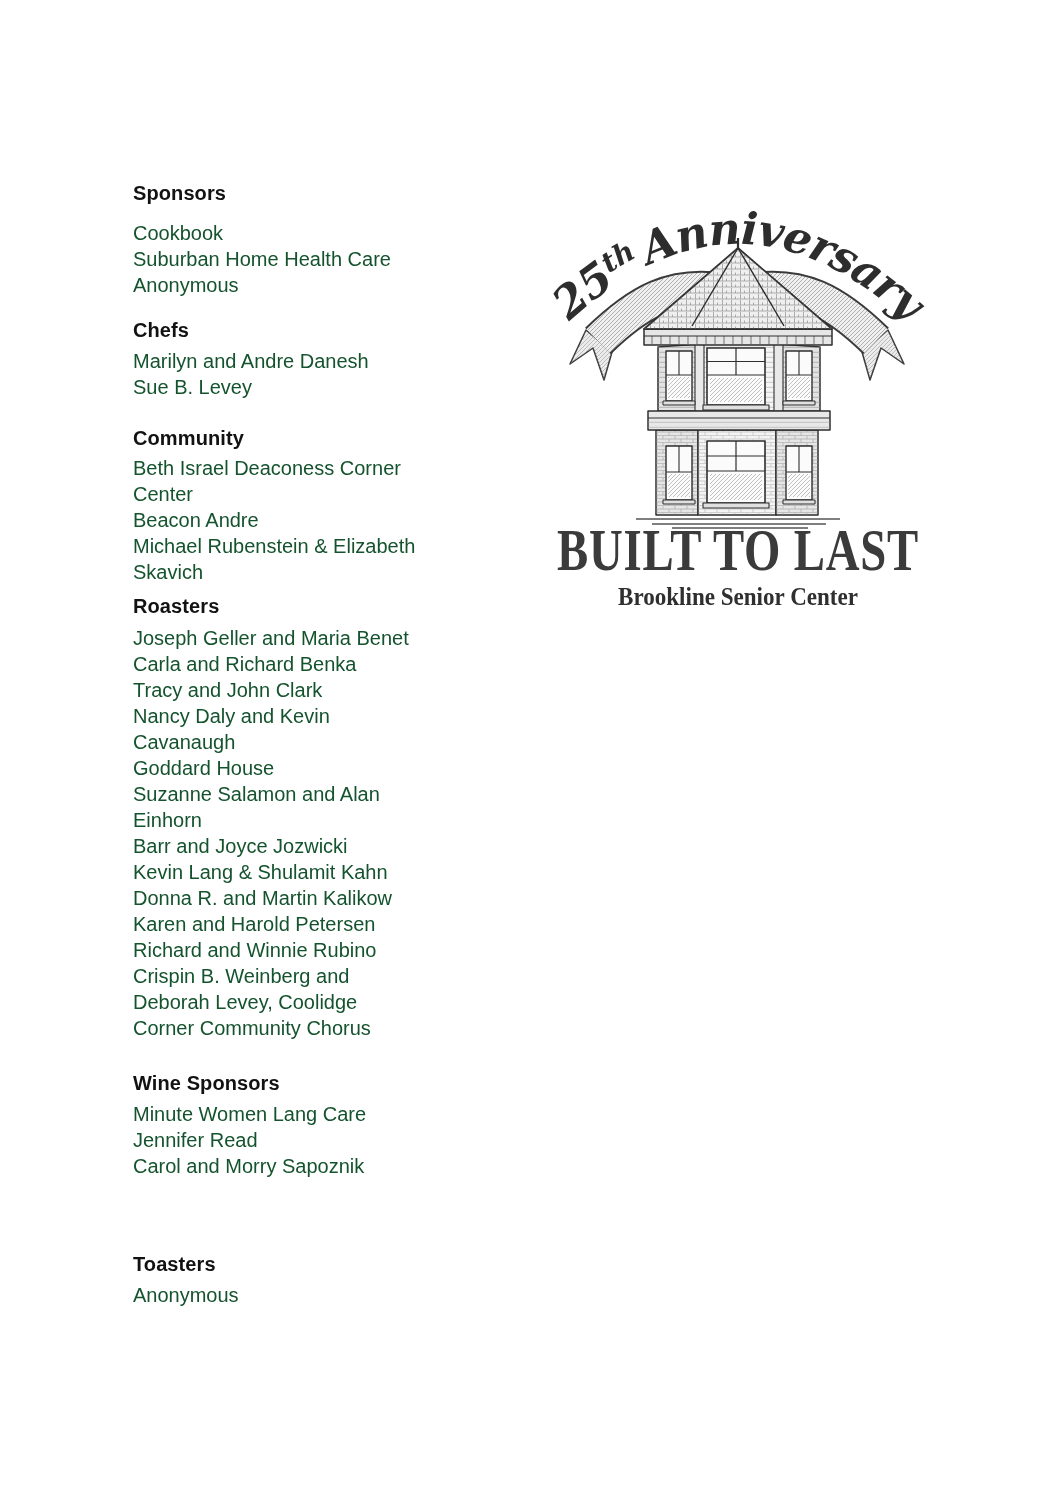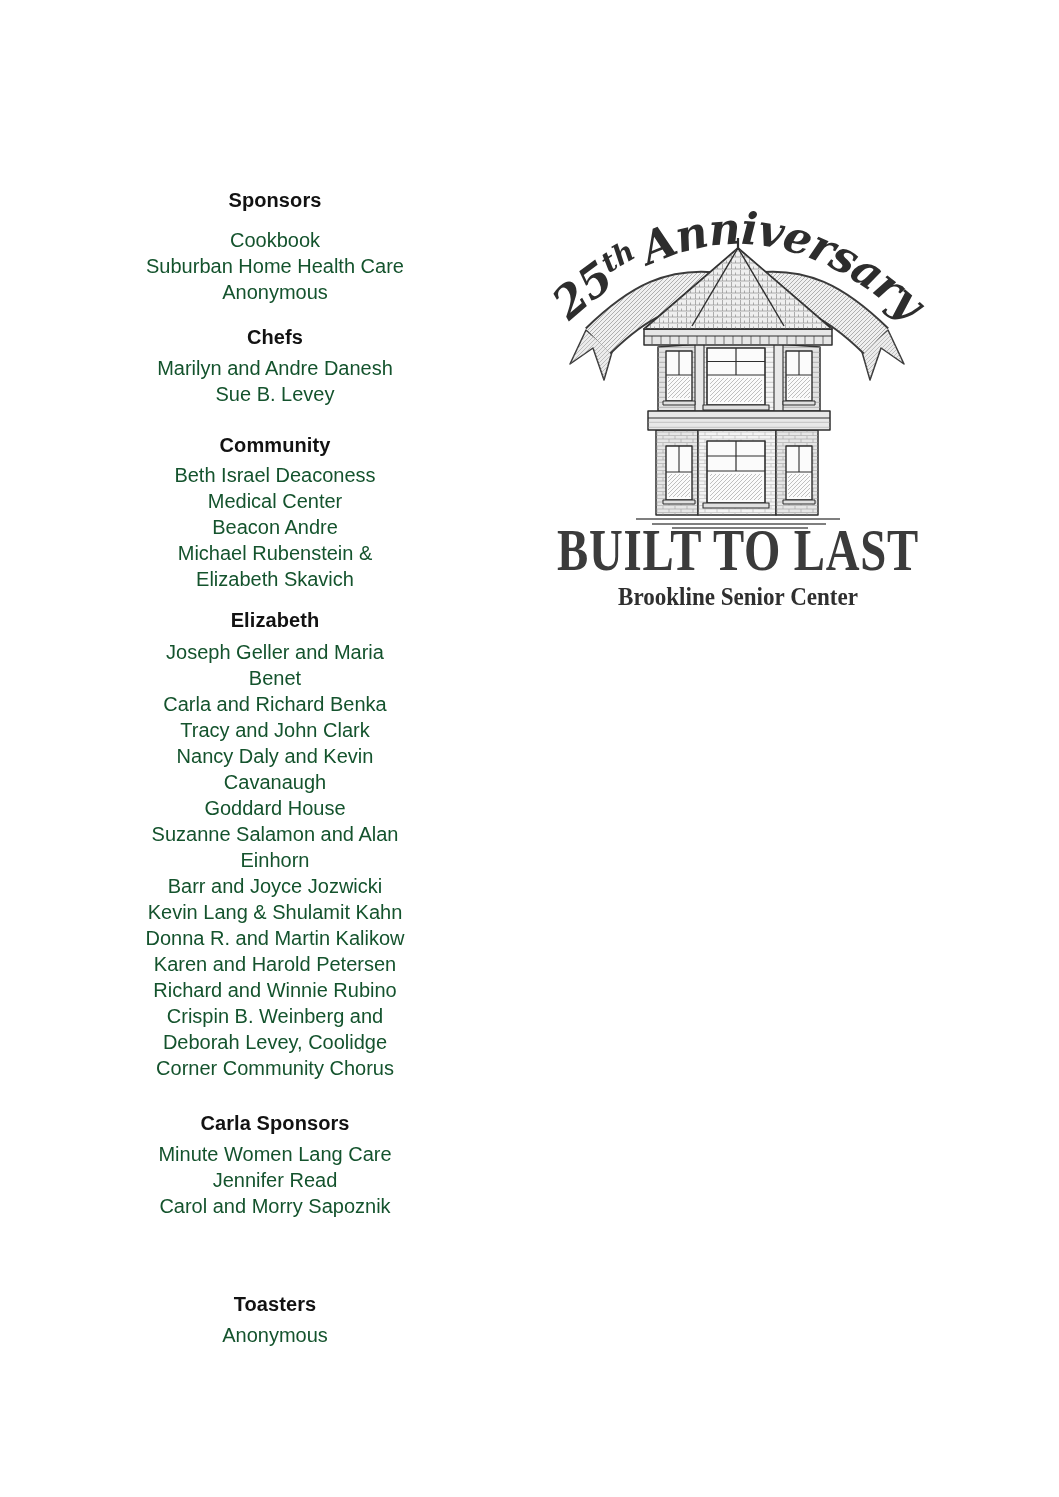--- a/index.html
+++ b/index.html
@@ -5,21 +5,21 @@
   html,body{margin:0;padding:0;background:#ffffff;}
   body{
     width:1059px;height:1497px;position:relative;overflow:hidden;
     font-family:"Liberation Sans",sans-serif;color:#1c1c1c;
     -webkit-font-smoothing:antialiased;
   }
   .page{position:absolute;inset:0;background:#ffffff;}
 
   
   #sections{position:absolute;left:125px;top:172px;width:300px;}
-  .section{margin:15px;text-align:center;}
+  .section{margin:8px;}
   .sec-heading{
     margin:0;font-size:20px;line-height:26px;font-weight:bold;color:#121212;
     letter-spacing:.1px;
   }
   .sec-items{margin:0;padding:0;list-style:none;}
   .sec-items li{font-size:20px;line-height:26px;color:#14532d;}
 
   
   .section:nth-of-type(1) .sec-heading{margin-bottom:14px;}
   .section:nth-of-type(2){margin-top:19px;}
@@ -56,46 +56,46 @@
       <h2 class="sec-heading">Chefs</h2>
       <ul class="sec-items">
           <li>Marilyn and Andre Danesh</li>
           <li>Sue B. Levey</li>
         </ul>
     </section>
 
     <section class="section">
       <h2 class="sec-heading">Community</h2>
       <ul class="sec-items">
-          <li>Beth Israel Deaconess Medical Center</li>
+          <li>Beth Israel Deaconess Corner Center</li>
           <li>Beacon Andre</li>
           <li>Michael Rubenstein &amp; Elizabeth Skavich</li>
         </ul>
     </section>
 
     <section class="section">
-      <h2 class="sec-heading">Elizabeth</h2>
+      <h2 class="sec-heading">Roasters</h2>
       <ul class="sec-items">
           <li>Joseph Geller and Maria Benet</li>
           <li>Carla and Richard Benka</li>
           <li>Tracy and John Clark</li>
           <li>Nancy Daly and Kevin Cavanaugh</li>
           <li>Goddard House</li>
           <li>Suzanne Salamon and Alan Einhorn</li>
           <li>Barr and Joyce Jozwicki</li>
           <li>Kevin Lang &amp; Shulamit Kahn</li>
           <li>Donna R. and Martin Kalikow</li>
           <li>Karen and Harold Petersen</li>
           <li>Richard and Winnie Rubino</li>
           <li>Crispin B. Weinberg and Deborah Levey, Coolidge Corner Community Chorus</li>
         </ul>
     </section>
 
     <section class="section">
-      <h2 class="sec-heading">Carla Sponsors</h2>
+      <h2 class="sec-heading">Wine Sponsors</h2>
       <ul class="sec-items">
           <li>Minute Women Lang Care</li>
           <li>Jennifer Read</li>
           <li>Carol and Morry Sapoznik</li>
         </ul>
     </section>
 
     <section class="section">
       <h2 class="sec-heading">Toasters</h2>
       <ul class="sec-items">

